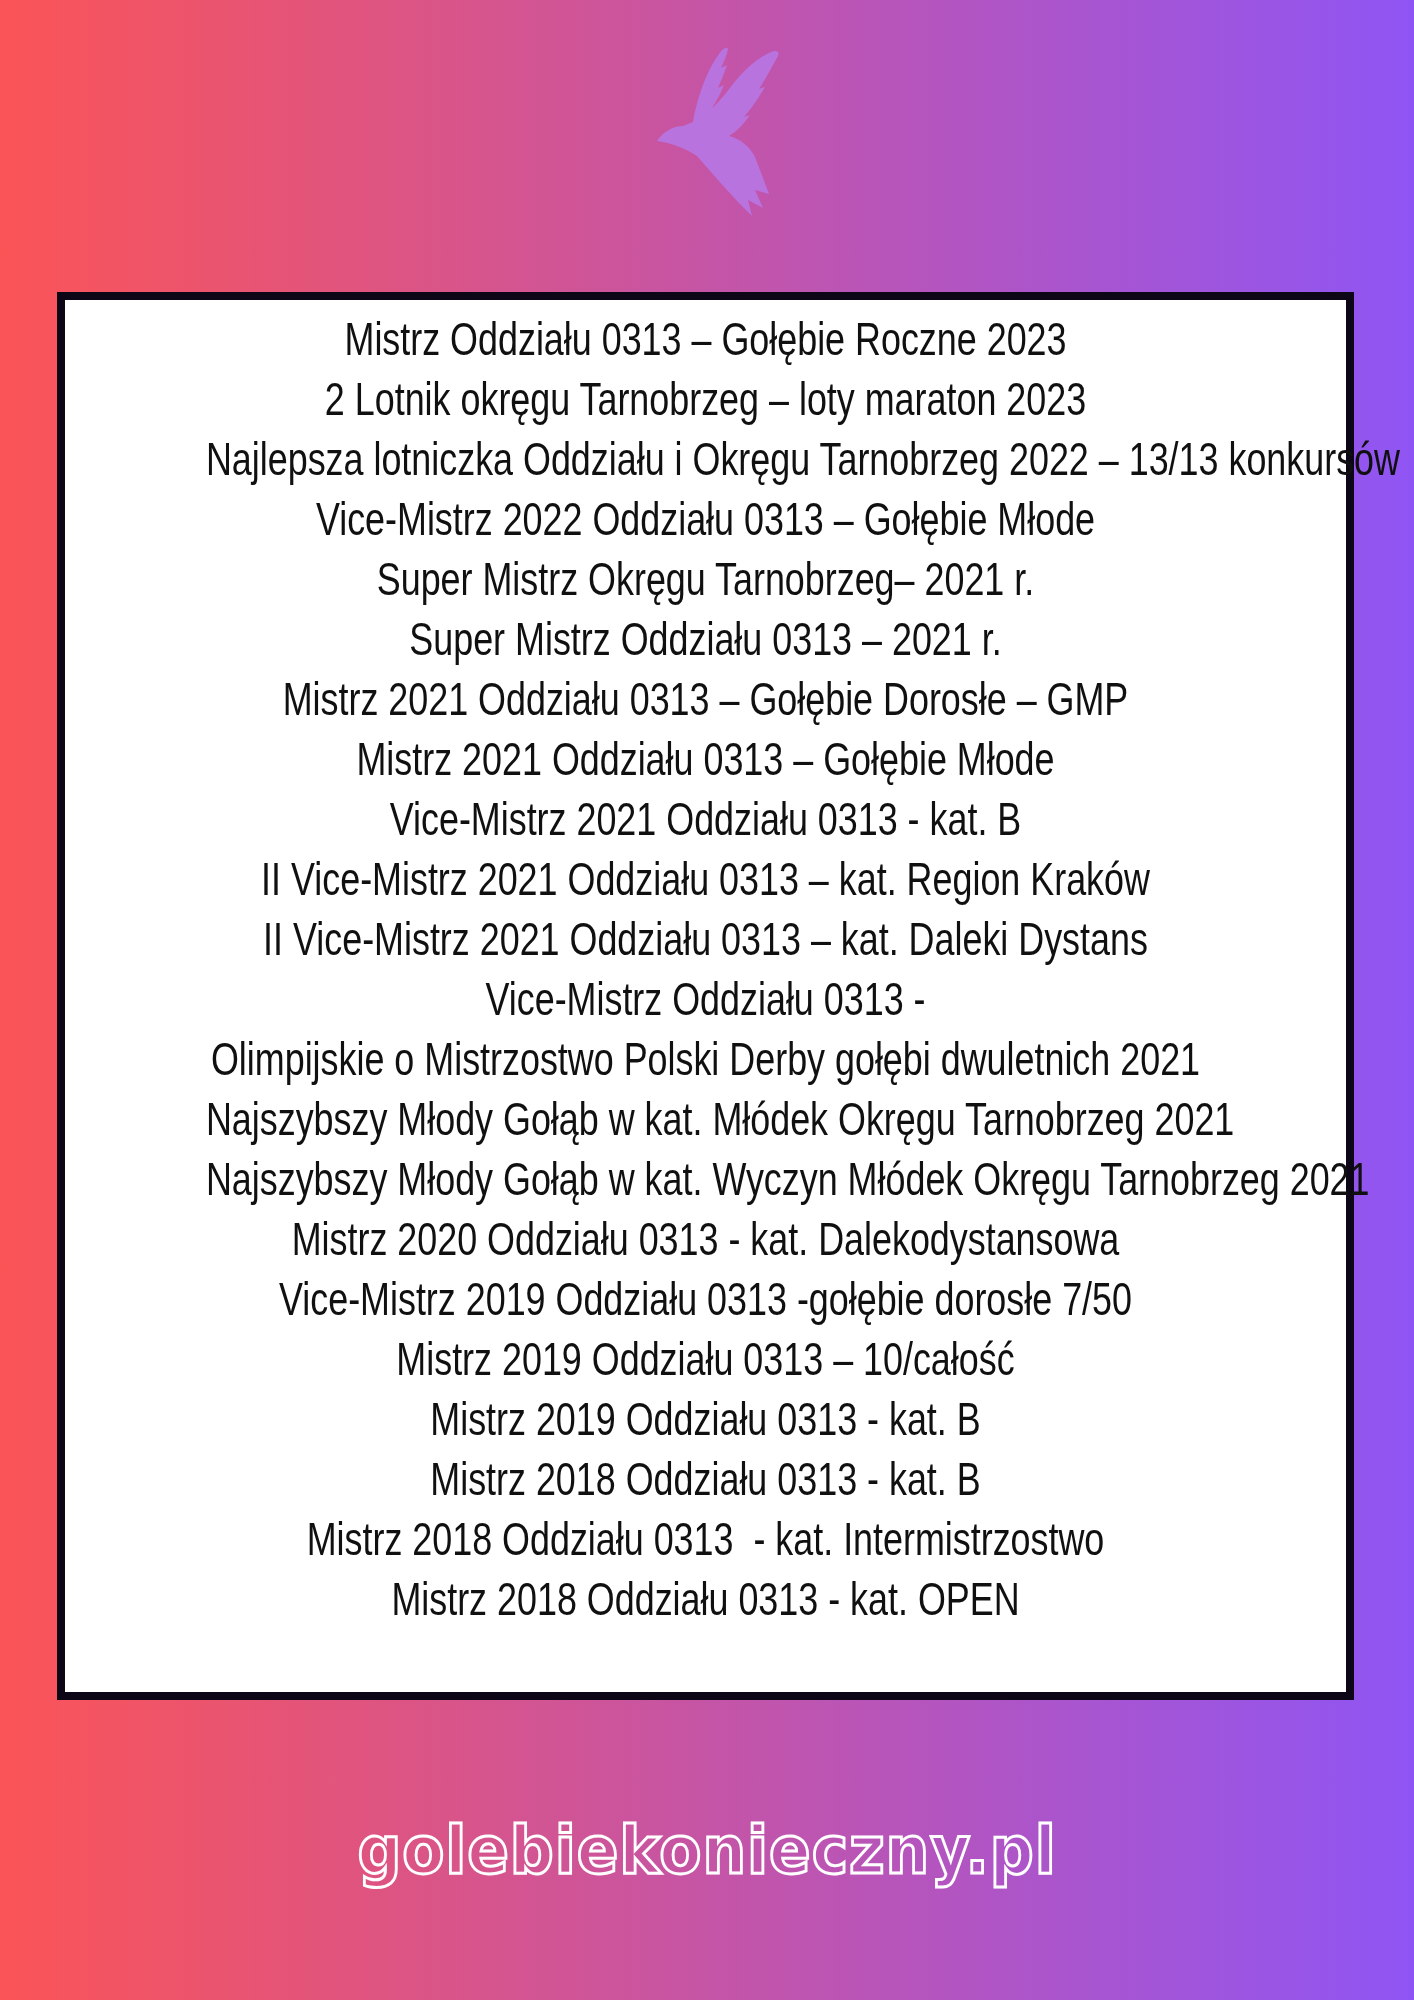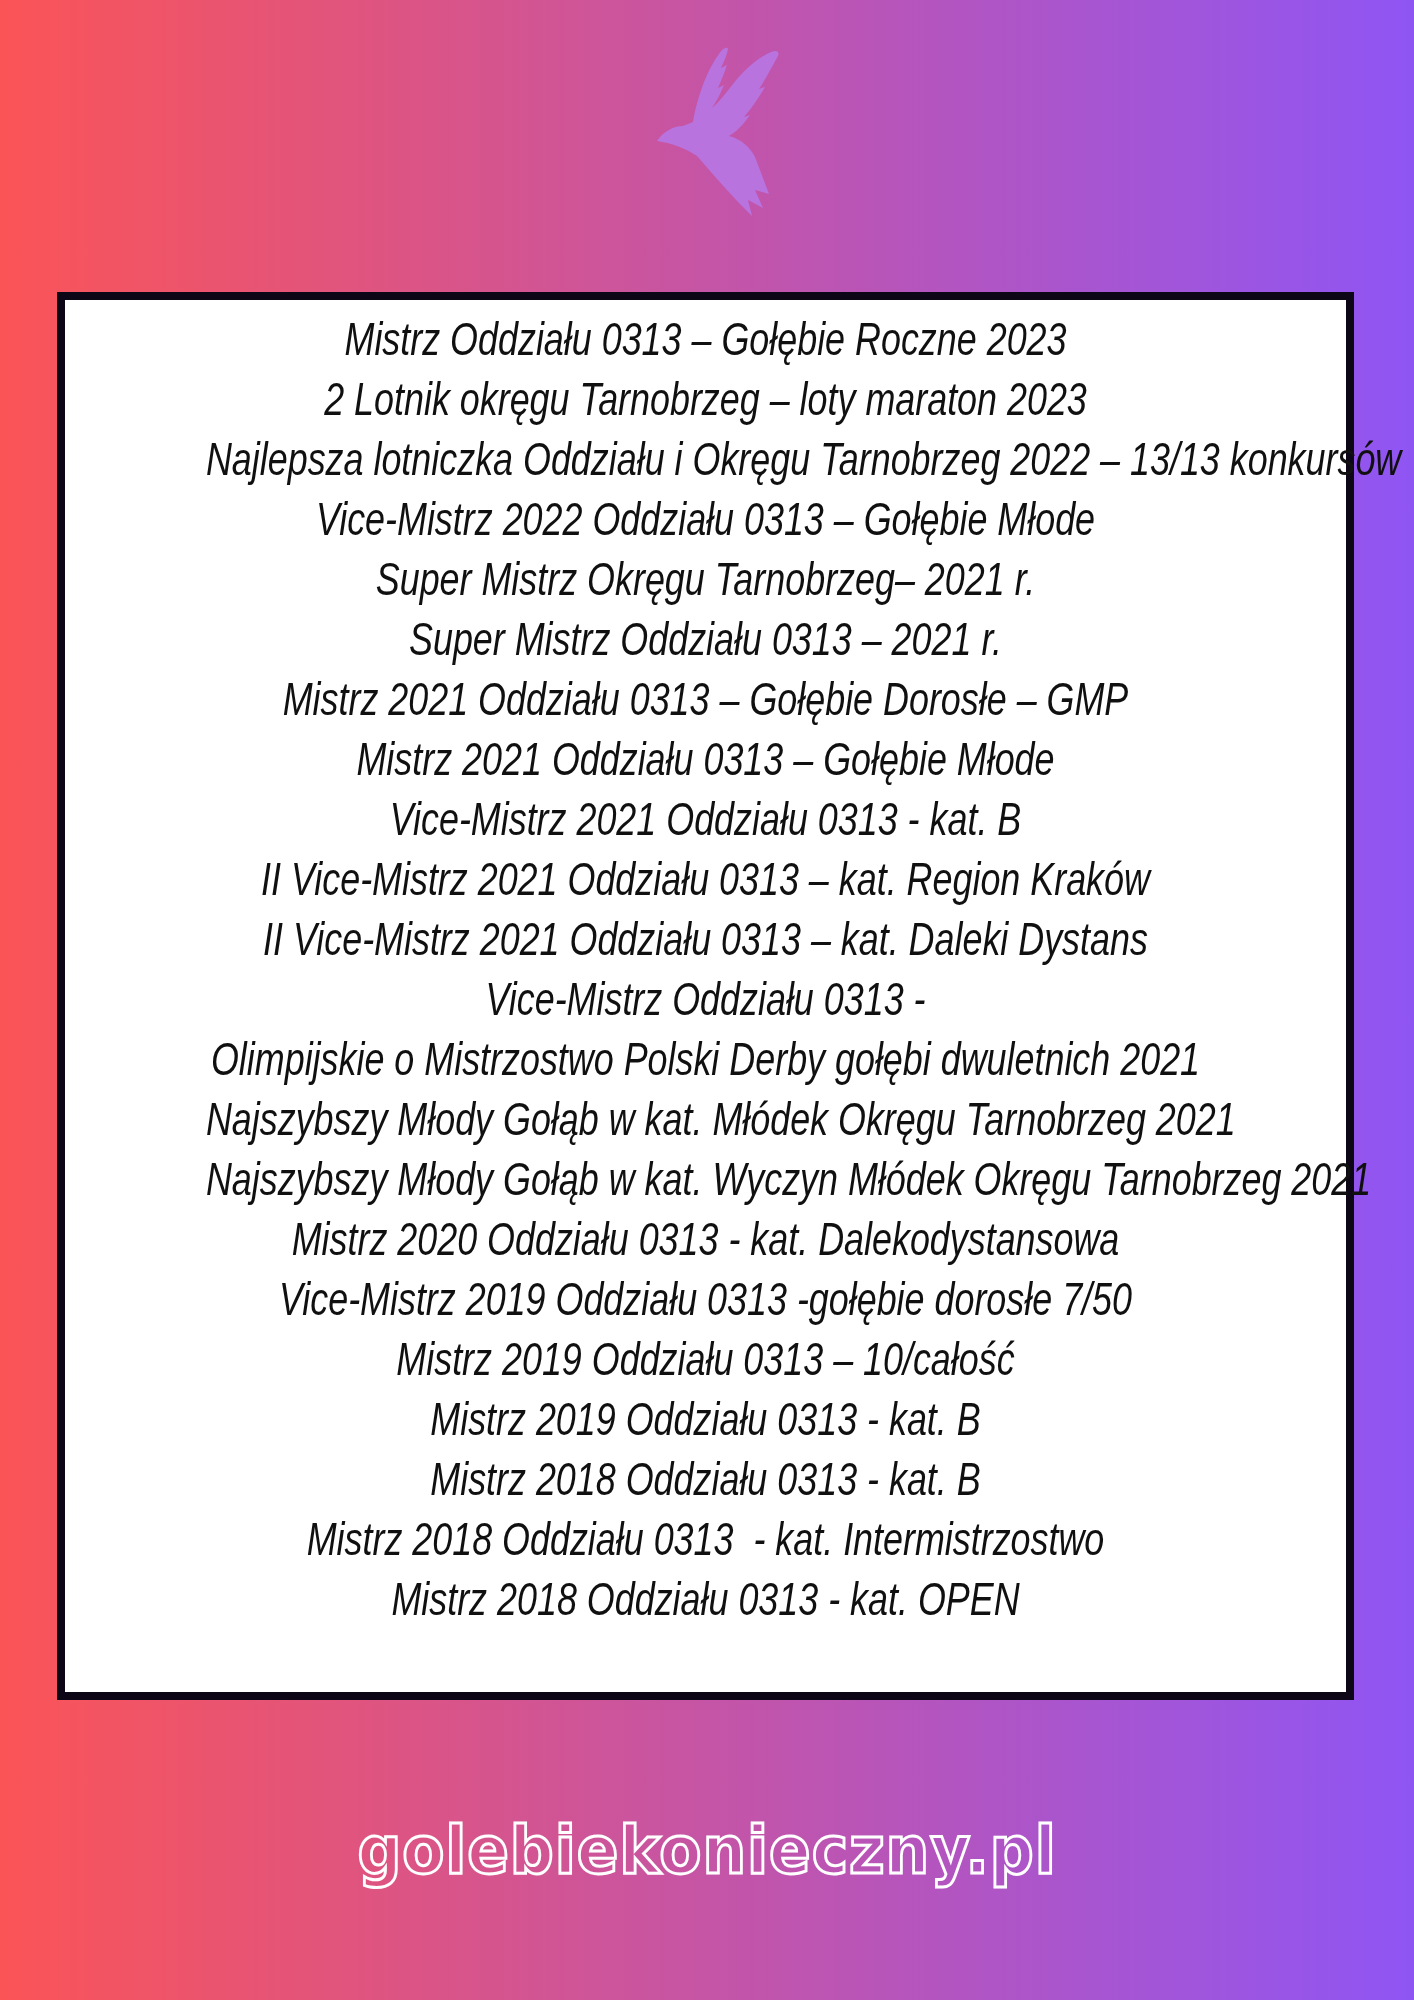--- a/index.html
+++ b/index.html
@@ -24,21 +24,20 @@
     left:652px;top:44px;
     width:152px;height:190px;
   }
   .panel{
     position:absolute;
     left:57px;top:292px;
     width:1297px;height:1408px;
     box-sizing:border-box;
     background:var(--panel-bg);
     border:8px solid var(--panel-border);
-    font-style:italic;
   }
   .lines{
     position:absolute;
     left:0;right:0;top:9px;
     transform:scaleX(0.78);
     transform-origin:50% 0;
   }
   .line{
     font-size:46px;
     line-height:60px;

